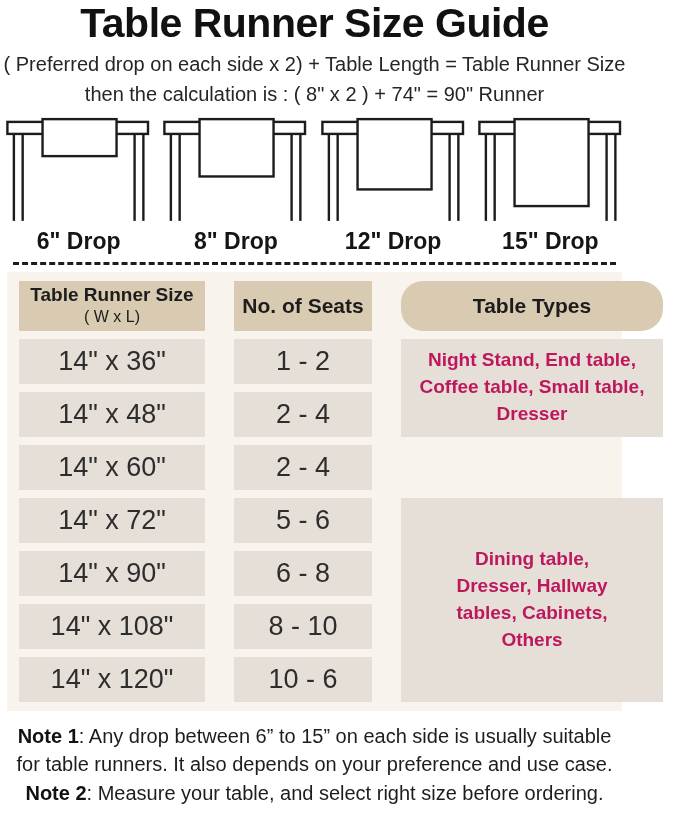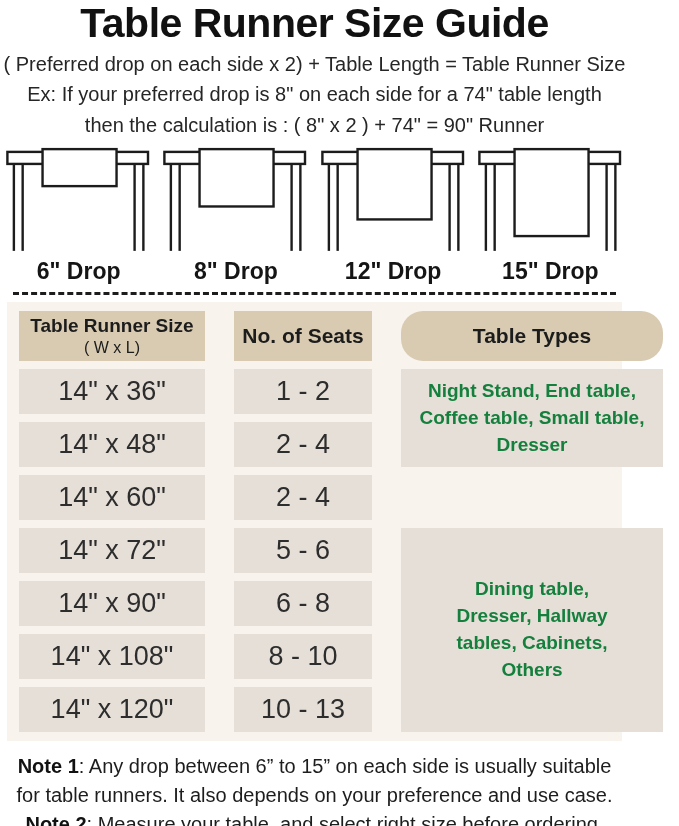--- a/index.html
+++ b/index.html
@@ -18,21 +18,21 @@
 
   .dashed-divider{border-top:3px dashed #1c1c1c;margin:7px 13px 0 13px;height:0;}
 
   .panel{background:#f8f4ed;margin:7px 7px 0 7px;padding:9px 12px;}
   .grid{display:grid;grid-template-columns:186px 138px 262px;column-gap:29px;row-gap:8px;grid-template-rows:50px repeat(7,45px);}
   .hcell{background:#d9cbb2;display:flex;flex-direction:column;align-items:center;justify-content:center;text-align:center;color:#1c1c1c;}
   .h-title{font-size:19px;font-weight:700;line-height:1.1;}
   .h-sub{font-size:16px;font-weight:400;margin-top:2px;}
   .h-big{font-size:21px;font-weight:700;}
   .dcell{background:#e6dfd8;display:flex;align-items:center;justify-content:center;font-size:27px;font-weight:400;color:#2d2d2d;}
-  .tcell{background:#e6dfd8;display:flex;align-items:center;justify-content:center;text-align:center;font-size:19px;font-weight:700;line-height:1.42;color:#15803d;}
+  .tcell{background:#e6dfd8;display:flex;align-items:center;justify-content:center;text-align:center;font-size:19px;font-weight:700;line-height:1.42;color:#be185d;}
   .tcell .inner{display:block;}
   .type-a{grid-column:3;grid-row:2 / span 2;}
   .type-a .inner{max-width:234px;}
   .type-b{grid-column:3;grid-row:4;}
   .type-b .inner{max-width:240px;}
   .type-c{grid-column:3;grid-row:5 / span 4;align-items:center;}
   .type-c .inner{max-width:180px;}
   .col1{grid-column:1;}
   .col2{grid-column:2;}
   .col3{grid-column:3;border-radius:22px;}
@@ -40,21 +40,20 @@
   .notes{margin:11px 6px 0 6px;text-align:center;font-size:20px;line-height:1.44;color:#1d1d1d;}
   .note strong{font-weight:700;color:#111111;}
 </style>
 </head>
 <body>
 
 <div class="page">
 
   <h1 class="page-title">Table Runner Size Guide</h1>
   <p class="sub-line">( Preferred drop on each side x 2) + Table Length = Table Runner Size</p>
-  <p class="sub-line">Ex: If your preferred drop is 8" on each side for a 74" table length</p>
   <p class="sub-line">then the calculation is : ( 8" x 2 ) + 74" = 90" Runner</p>
 
   <div class="illustrations" id="illustrations">
       <div class="illus">
         <svg viewBox="0 0 170 114" width="100%" height="114">
           <rect x="8" y="5" width="152" height="13" fill="#ffffff" stroke="#1c1c1c" stroke-width="2.6"></rect>
           <line x1="15" y1="18" x2="15" y2="112" stroke="#1c1c1c" stroke-width="2.6"></line>
           <line x1="24.5" y1="18" x2="24.5" y2="112" stroke="#1c1c1c" stroke-width="2.6"></line>
           <line x1="145.5" y1="18" x2="145.5" y2="112" stroke="#1c1c1c" stroke-width="2.6"></line>
           <line x1="155" y1="18" x2="155" y2="112" stroke="#1c1c1c" stroke-width="2.6"></line>
@@ -127,21 +126,21 @@
         <div class="dcell col2" style="grid-row: 3;">2 - 4</div>
         <div class="dcell col1" style="grid-row: 4;">14" x 60"</div>
         <div class="dcell col2" style="grid-row: 4;">2 - 4</div>
         <div class="dcell col1" style="grid-row: 5;">14" x 72"</div>
         <div class="dcell col2" style="grid-row: 5;">5 - 6</div>
         <div class="dcell col1" style="grid-row: 6;">14" x 90"</div>
         <div class="dcell col2" style="grid-row: 6;">6 - 8</div>
         <div class="dcell col1" style="grid-row: 7;">14" x 108"</div>
         <div class="dcell col2" style="grid-row: 7;">8 - 10</div>
         <div class="dcell col1" style="grid-row: 8;">14" x 120"</div>
-        <div class="dcell col2" style="grid-row: 8;">10 - 13</div>
+        <div class="dcell col2" style="grid-row: 8;">10 - 6</div>
       </div>
   </div>
 
   <div class="notes" id="notes">
       <div class="note"><strong>Note 1</strong><span>: Any drop between 6” to 15” on each side is usually suitable for table runners. It also depends on your preference and use case.</span></div>
       <div class="note"><strong>Note 2</strong><span>: Measure your table, and select right size before ordering.</span></div>
     </div>
 
 </div>
 

